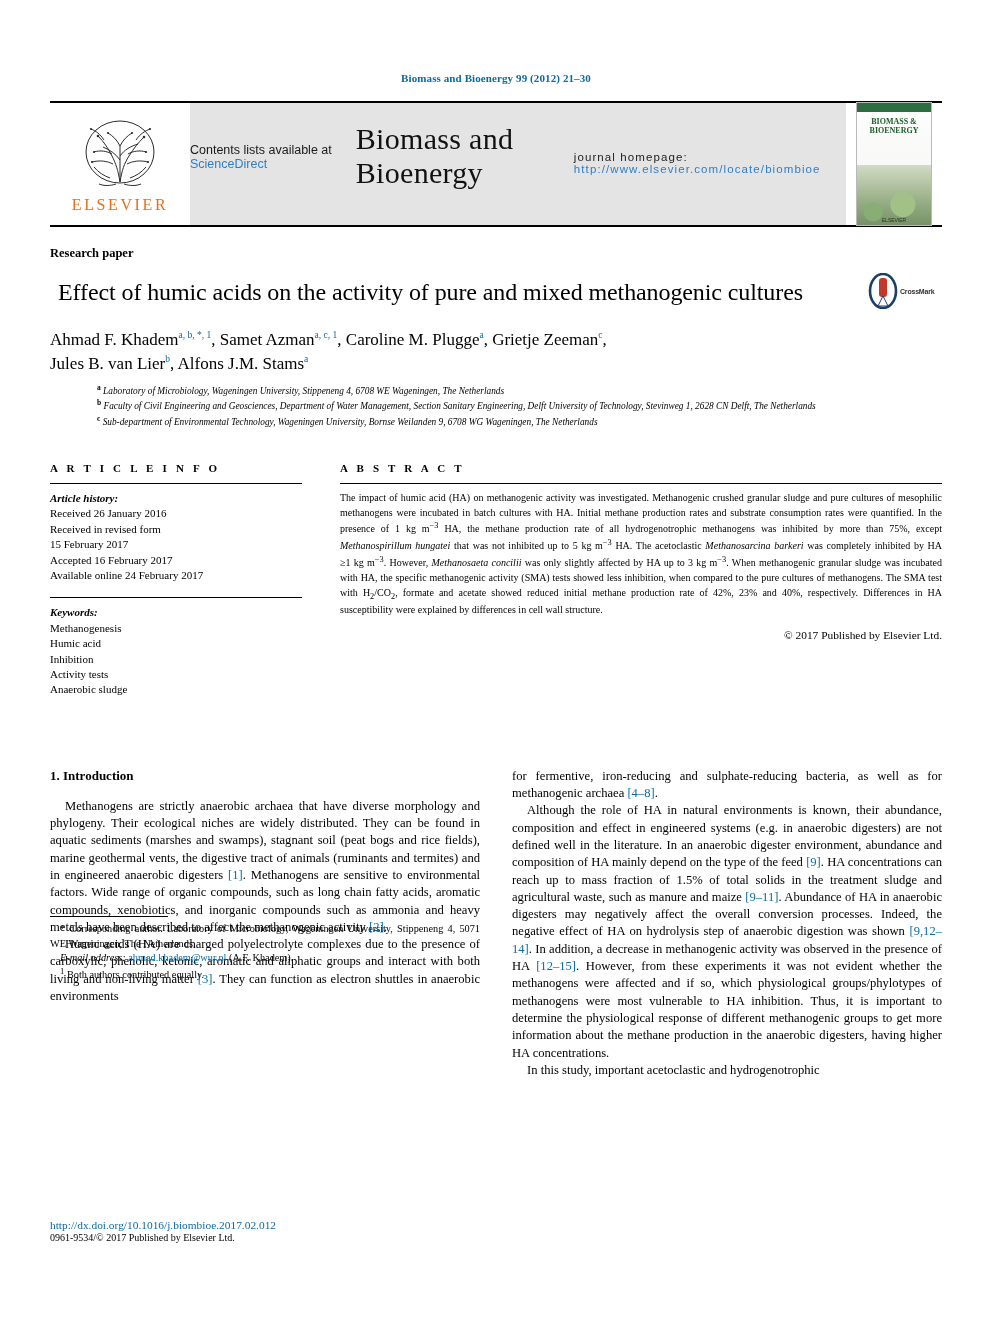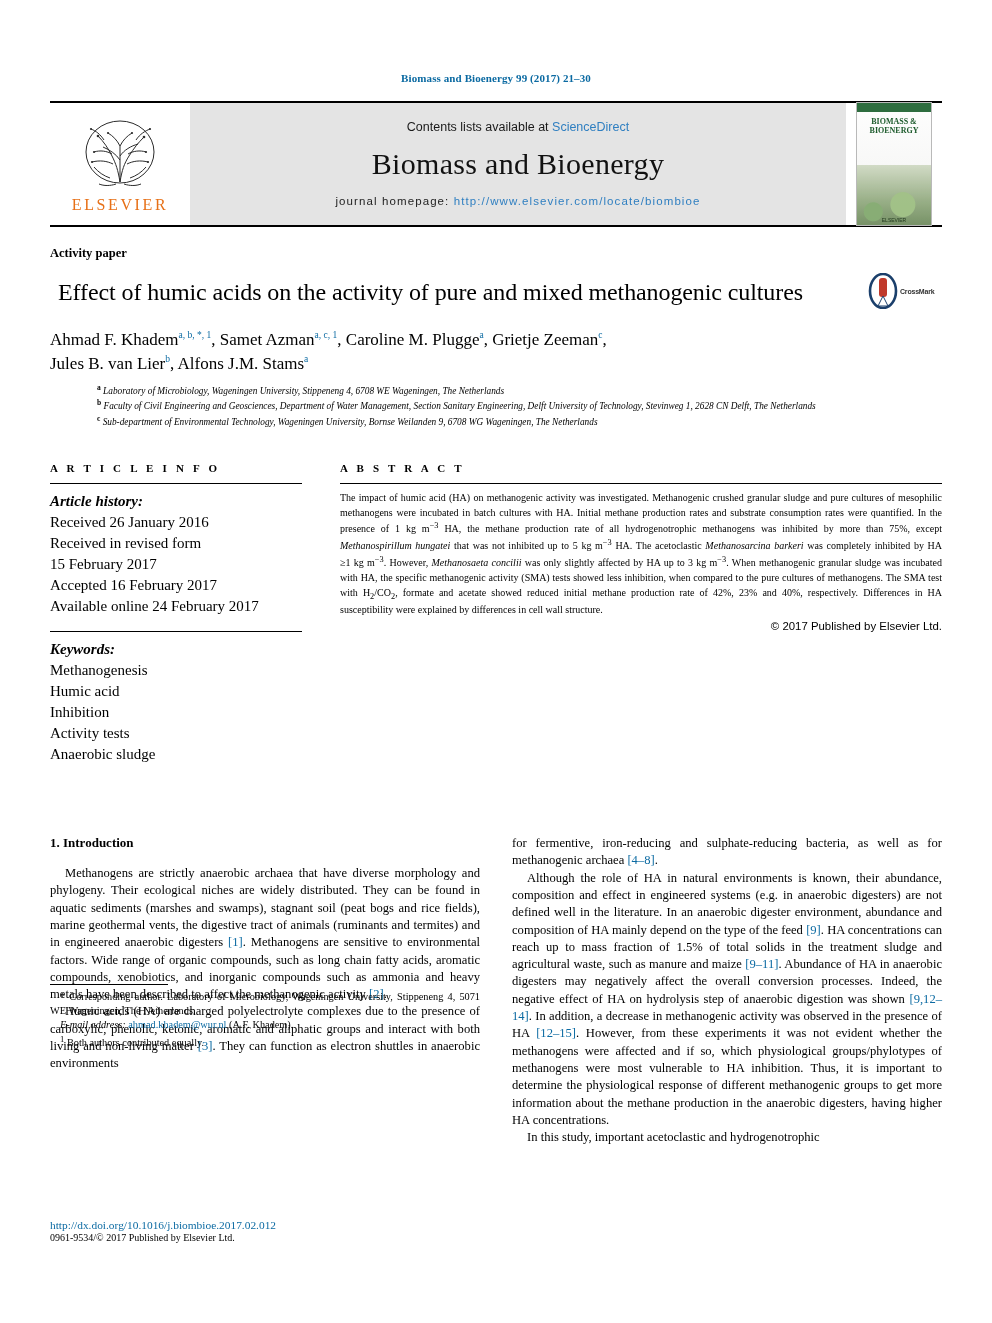--- a/index.html
+++ b/index.html
@@ -58,21 +58,21 @@
     font-size: 16px;
     letter-spacing: 2.6px;
     color: #e77017;
     font-weight: normal;
     margin-top: 2px;
   }
   .masthead-center {
     flex: 1 1 auto;
     background: #e4e4e4;
     display: flex;
-    flex-direction: column;
+    flex-direction: row;
     align-items: center;
     justify-content: center;
     padding: 6px 0 8px 0;
   }
   .contents-line {
     font-family: "Liberation Sans", sans-serif;
     font-size: 12.5px;
     color: #1a1a1a;
     margin-bottom: 13px;
   }
@@ -221,40 +221,40 @@
     font-weight: bold;
     letter-spacing: 3.2px;
     margin-bottom: 9px;
   }
   .rule {
     border-top: 1px solid #000;
     margin-bottom: 7px;
   }
   .info-block {
     font-family: "Liberation Serif", serif;
-    font-size: 15px;
+    font-size: 11px;
     line-height: 1.40;
   }
   .info-block .it {
     font-style: italic;
     font-weight: bold;
   }
   .info-gap { height: 14px; }
   .abstract-body {
     font-family: "Liberation Serif", serif;
     font-size: 10px;
     line-height: 1.47;
     text-align: justify;
   }
   .abstract-body i { font-style: italic; }
   .copyright {
     text-align: right;
-    font-family: Liberation Sans, sans-serif;
+    font-family: Liberation Serif, serif;
     font-size: 11.4px;
-    margin-top: 2px;
+    margin-top: 11px;
   }
 
   
   .body-cols {
     display: flex;
     gap: 32px;
     margin-top: 70px;
   }
   .bcol {
     flex: 1 1 0;
@@ -317,21 +317,21 @@
     font-family: "Liberation Serif", serif;
     font-size: 10px;
     color: #000;
   }
 </style>
 </head>
 <body>
 
 <div class="page">
 
-  <div class="running-head">Biomass and Bioenergy 99 (2017) 21–30</div>
+  <div class="running-head">Biomass and Bioenergy 99 (2012) 21–30</div>
 
   <div class="masthead">
     <div class="masthead-logo">
       <svg class="tree-svg" width="92" height="78" viewBox="0 0 92 78">
         <g stroke="#2b2b2b" stroke-width="1" fill="none">
           <ellipse cx="46" cy="36" rx="34" ry="31"></ellipse>
           <path d="M46 66 C44 54 42 48 38 40 C34 32 30 26 24 20"></path>
           <path d="M46 66 C48 54 50 48 55 40 C60 32 64 27 70 21"></path>
           <path d="M46 66 L46 30"></path>
           <path d="M46 44 C42 38 36 34 29 31"></path>
@@ -379,21 +379,21 @@
       <div class="cover-thumb">
         <div class="cov-bar"></div>
         <div class="cov-title">BIOMASS &amp; BIOENERGY</div>
         <div class="cov-img"></div>
         <div class="cov-sub">ELSEVIER</div>
       </div>
     </div>
   </div>
   <div class="masthead-bottom-rule"></div>
 
-  <div class="section-kind">Activity paper</div>
+  <div class="section-kind">Research paper</div>
 
   <div class="title-row">
     <h1 class="paper-title">Effect of humic acids on the activity of pure and mixed methanogenic cultures</h1>
     <div class="crossmark">
       <svg width="30" height="36" viewBox="0 0 30 36">
         <ellipse cx="15" cy="18" rx="13" ry="17" fill="#ffffff" stroke="#1b3f6b" stroke-width="2.6"></ellipse>
         <rect x="11" y="5" width="8" height="19" rx="3" fill="#c0392b"></rect>
         <polygon points="15,23 20,33 10,33" fill="#ffffff" stroke="#1b3f6b" stroke-width="1"></polygon>
       </svg>
       <span class="crossmark-label">CrossMark</span>

